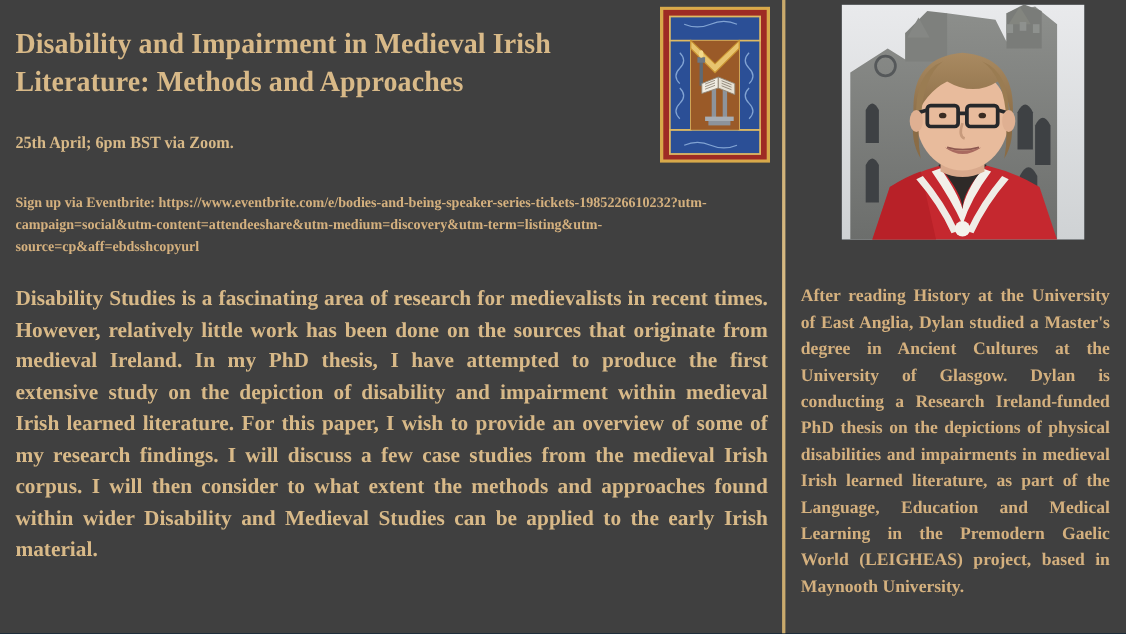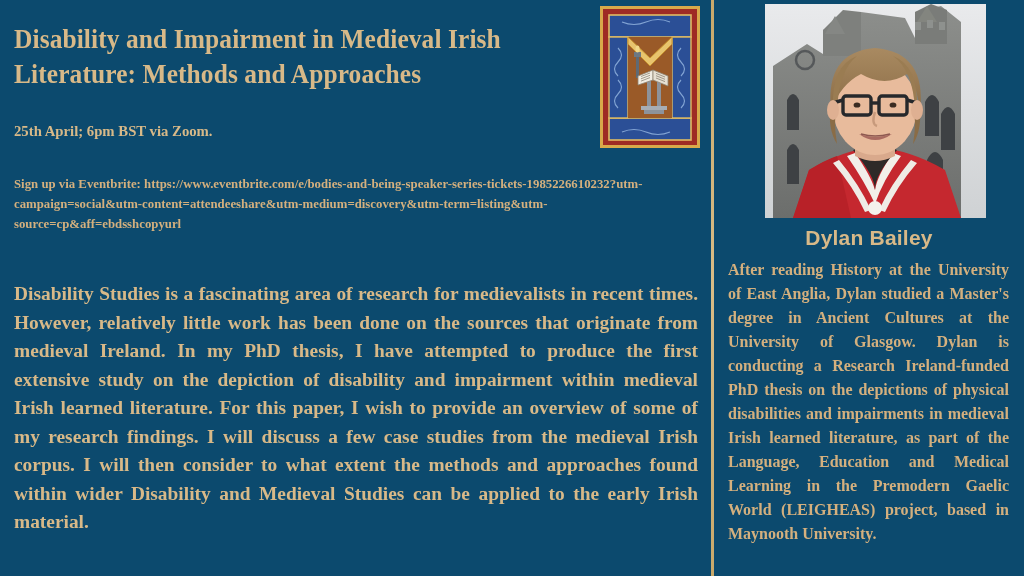--- a/index.html
+++ b/index.html
@@ -10,21 +10,21 @@
   body {
     width: 1024px;
     height: 576px;
     overflow: hidden;
     font-family: "Liberation Serif", serif;
   }
   .poster {
     position: relative;
     width: 1024px;
     height: 576px;
-    background: #0c4a6e;
+    background: #404040;
     box-sizing: border-box;
   }
 
   
   .divider {
     position: absolute;
     left: 711px;
     top: 0;
     width: 3px;
     height: 576px;
@@ -75,21 +75,21 @@
     font-weight: bold;
     font-size: 13.2px;
     line-height: 1.52;
     word-break: break-word;
     transform: scaleX(0.97);
     transform-origin: left top;
   }
   .abstract {
     position: absolute;
     left: 14px;
-    top: 280px;
+    top: 258px;
     width: 684px;
     color: #d8b988;
     font-family: "Liberation Serif", serif;
     font-weight: bold;
     font-size: 19.4px;
     line-height: 1.47;
     text-align: justify;
     text-justify: inter-word;
   }
 
@@ -292,17 +292,16 @@
         <path d="M110 108 Q106 120 112 122" fill="none" stroke="#c79a7c" stroke-width="2.4"></path>
 
         <path d="M94 130 Q110 142 127 130 Q110 136 94 130 Z" fill="#a96a60"></path>
         <path d="M96 130 Q110 134 125 130" fill="none" stroke="#8d5850" stroke-width="1.6"></path>
 
         <ellipse cx="68" cy="106" rx="6" ry="10" fill="#dfb092"></ellipse>
         <ellipse cx="152" cy="106" rx="6" ry="10" fill="#dfb092"></ellipse>
       </svg>
     </div>
 
-    <div class="speaker-name">Dylan Bailey</div>
     <div class="bio">After reading History at the University of East Anglia, Dylan studied a Master's degree in Ancient Cultures at the University of Glasgow. Dylan is conducting a Research Ireland-funded PhD thesis on the depictions of physical disabilities and impairments in medieval Irish learned literature, as part of the Language, Education and Medical Learning in the Premodern Gaelic World (LEIGHEAS) project, based in Maynooth University.</div>
   </div>
 
 </div>
 
 </body></html>

